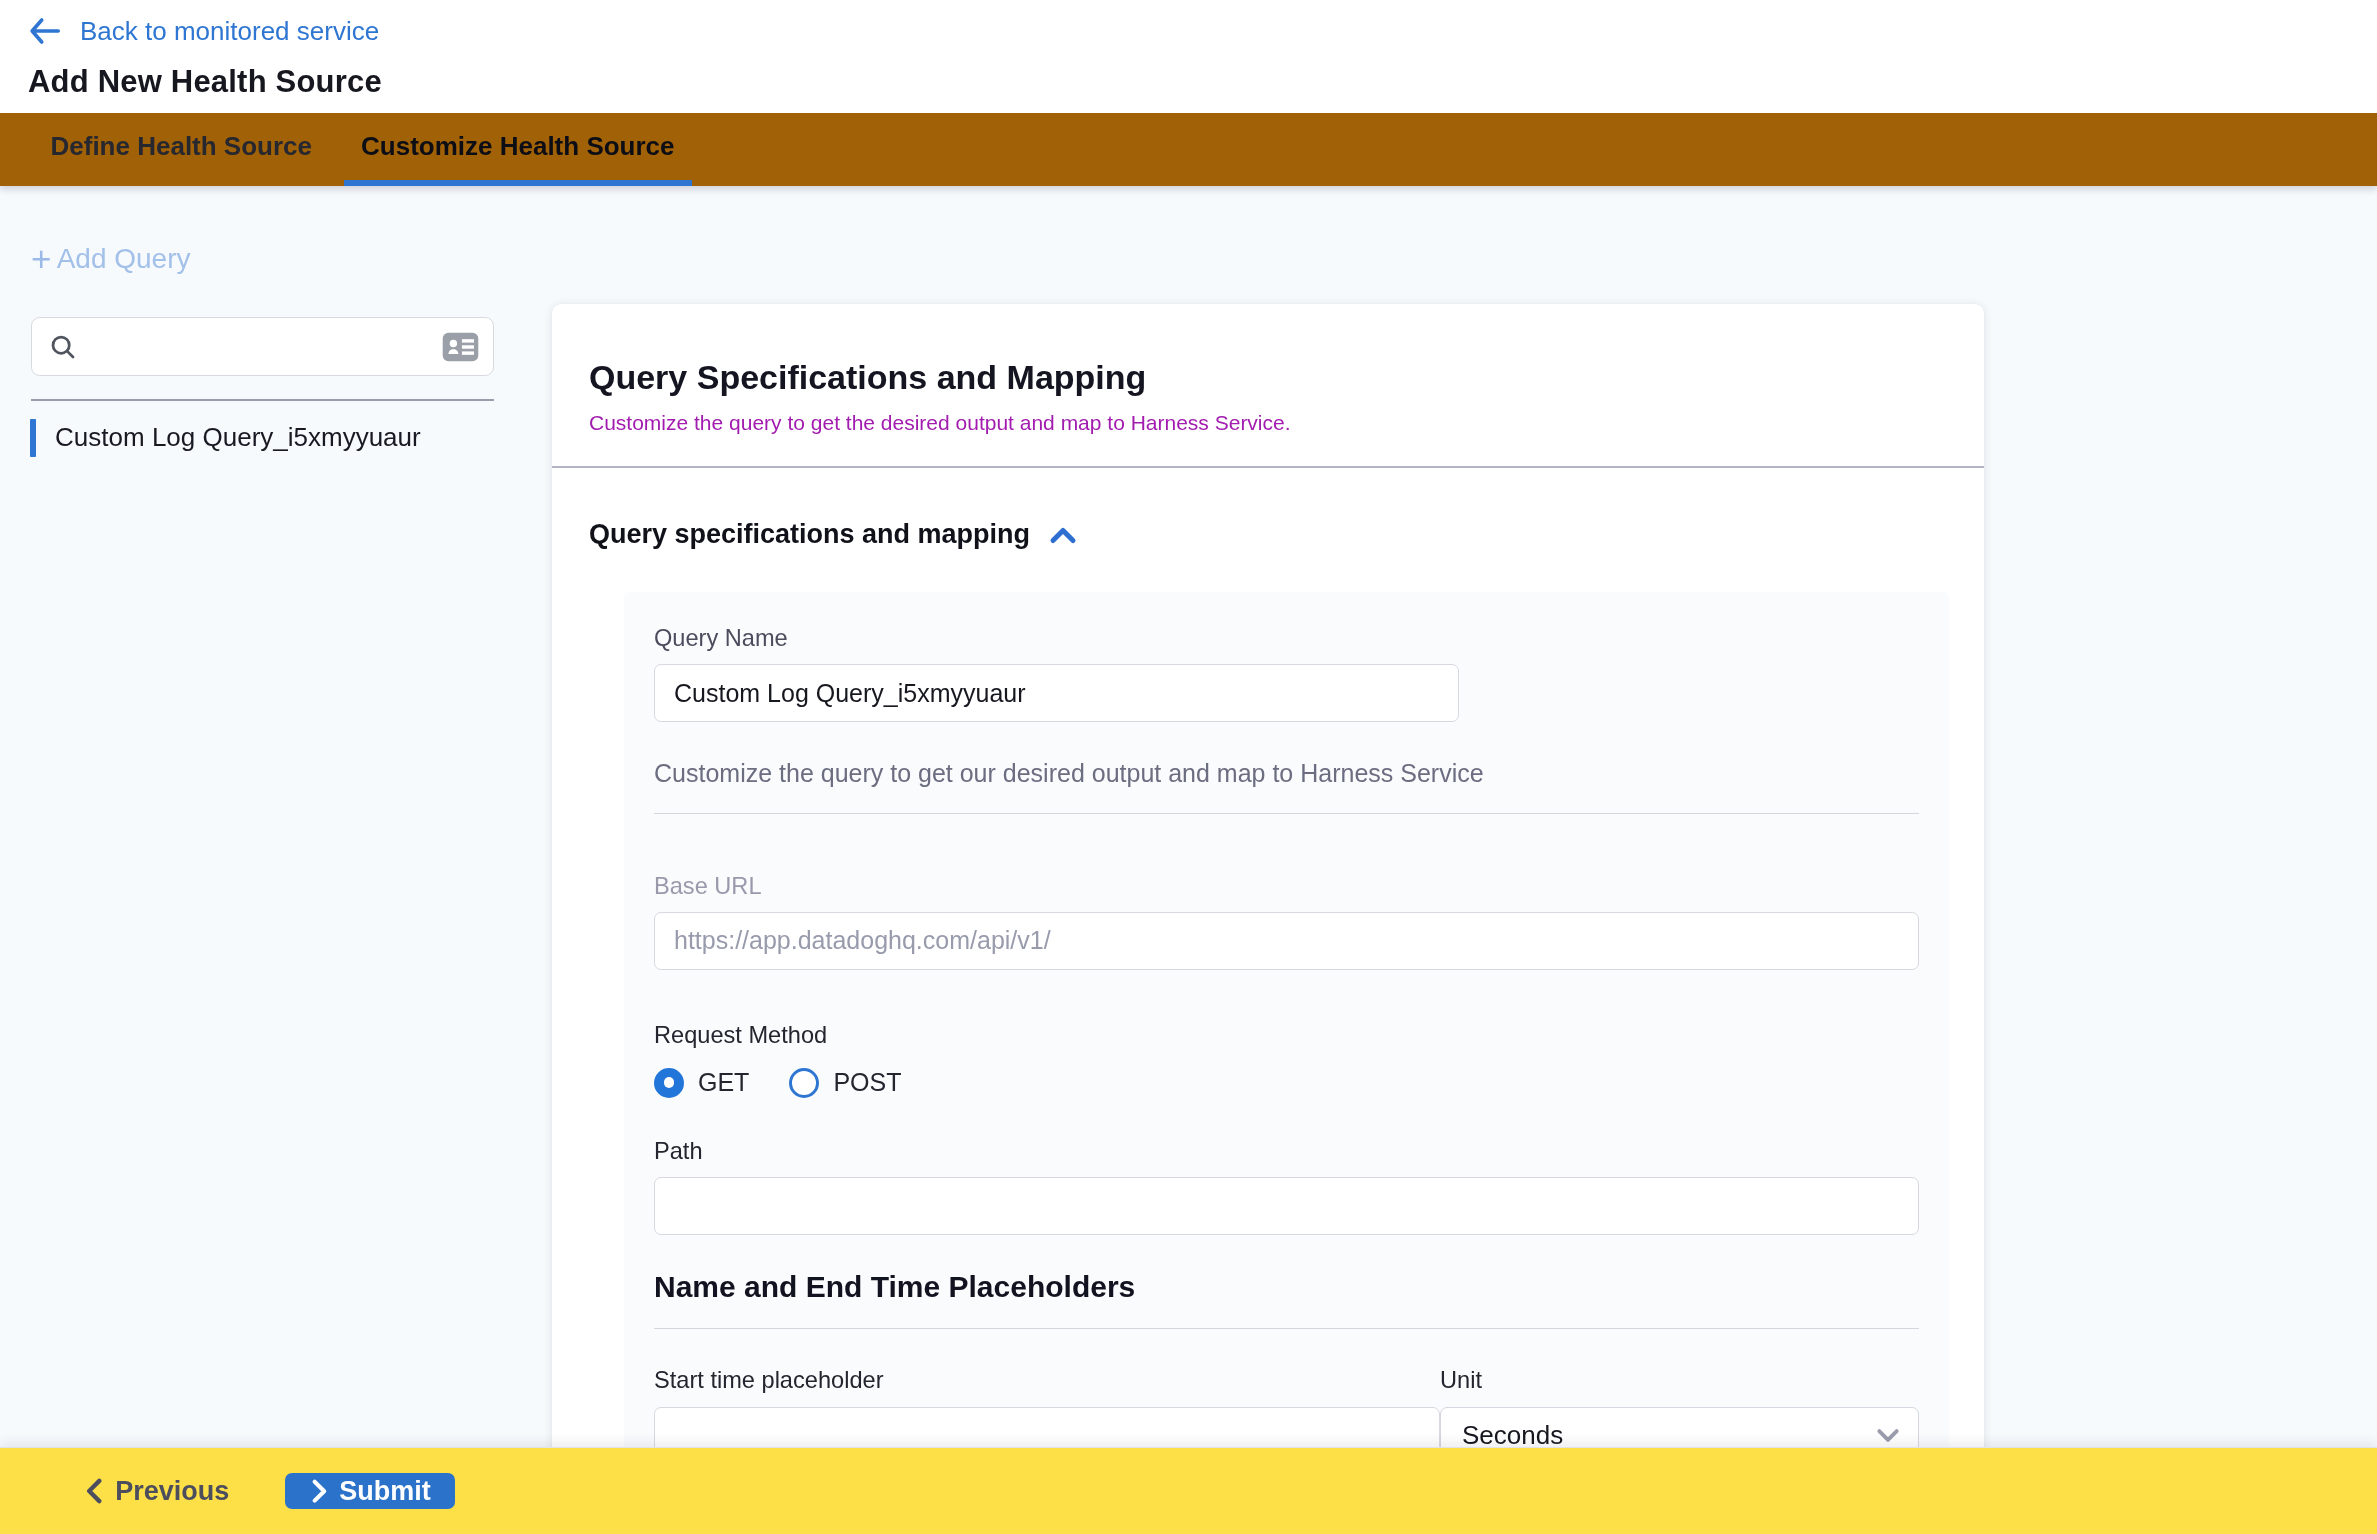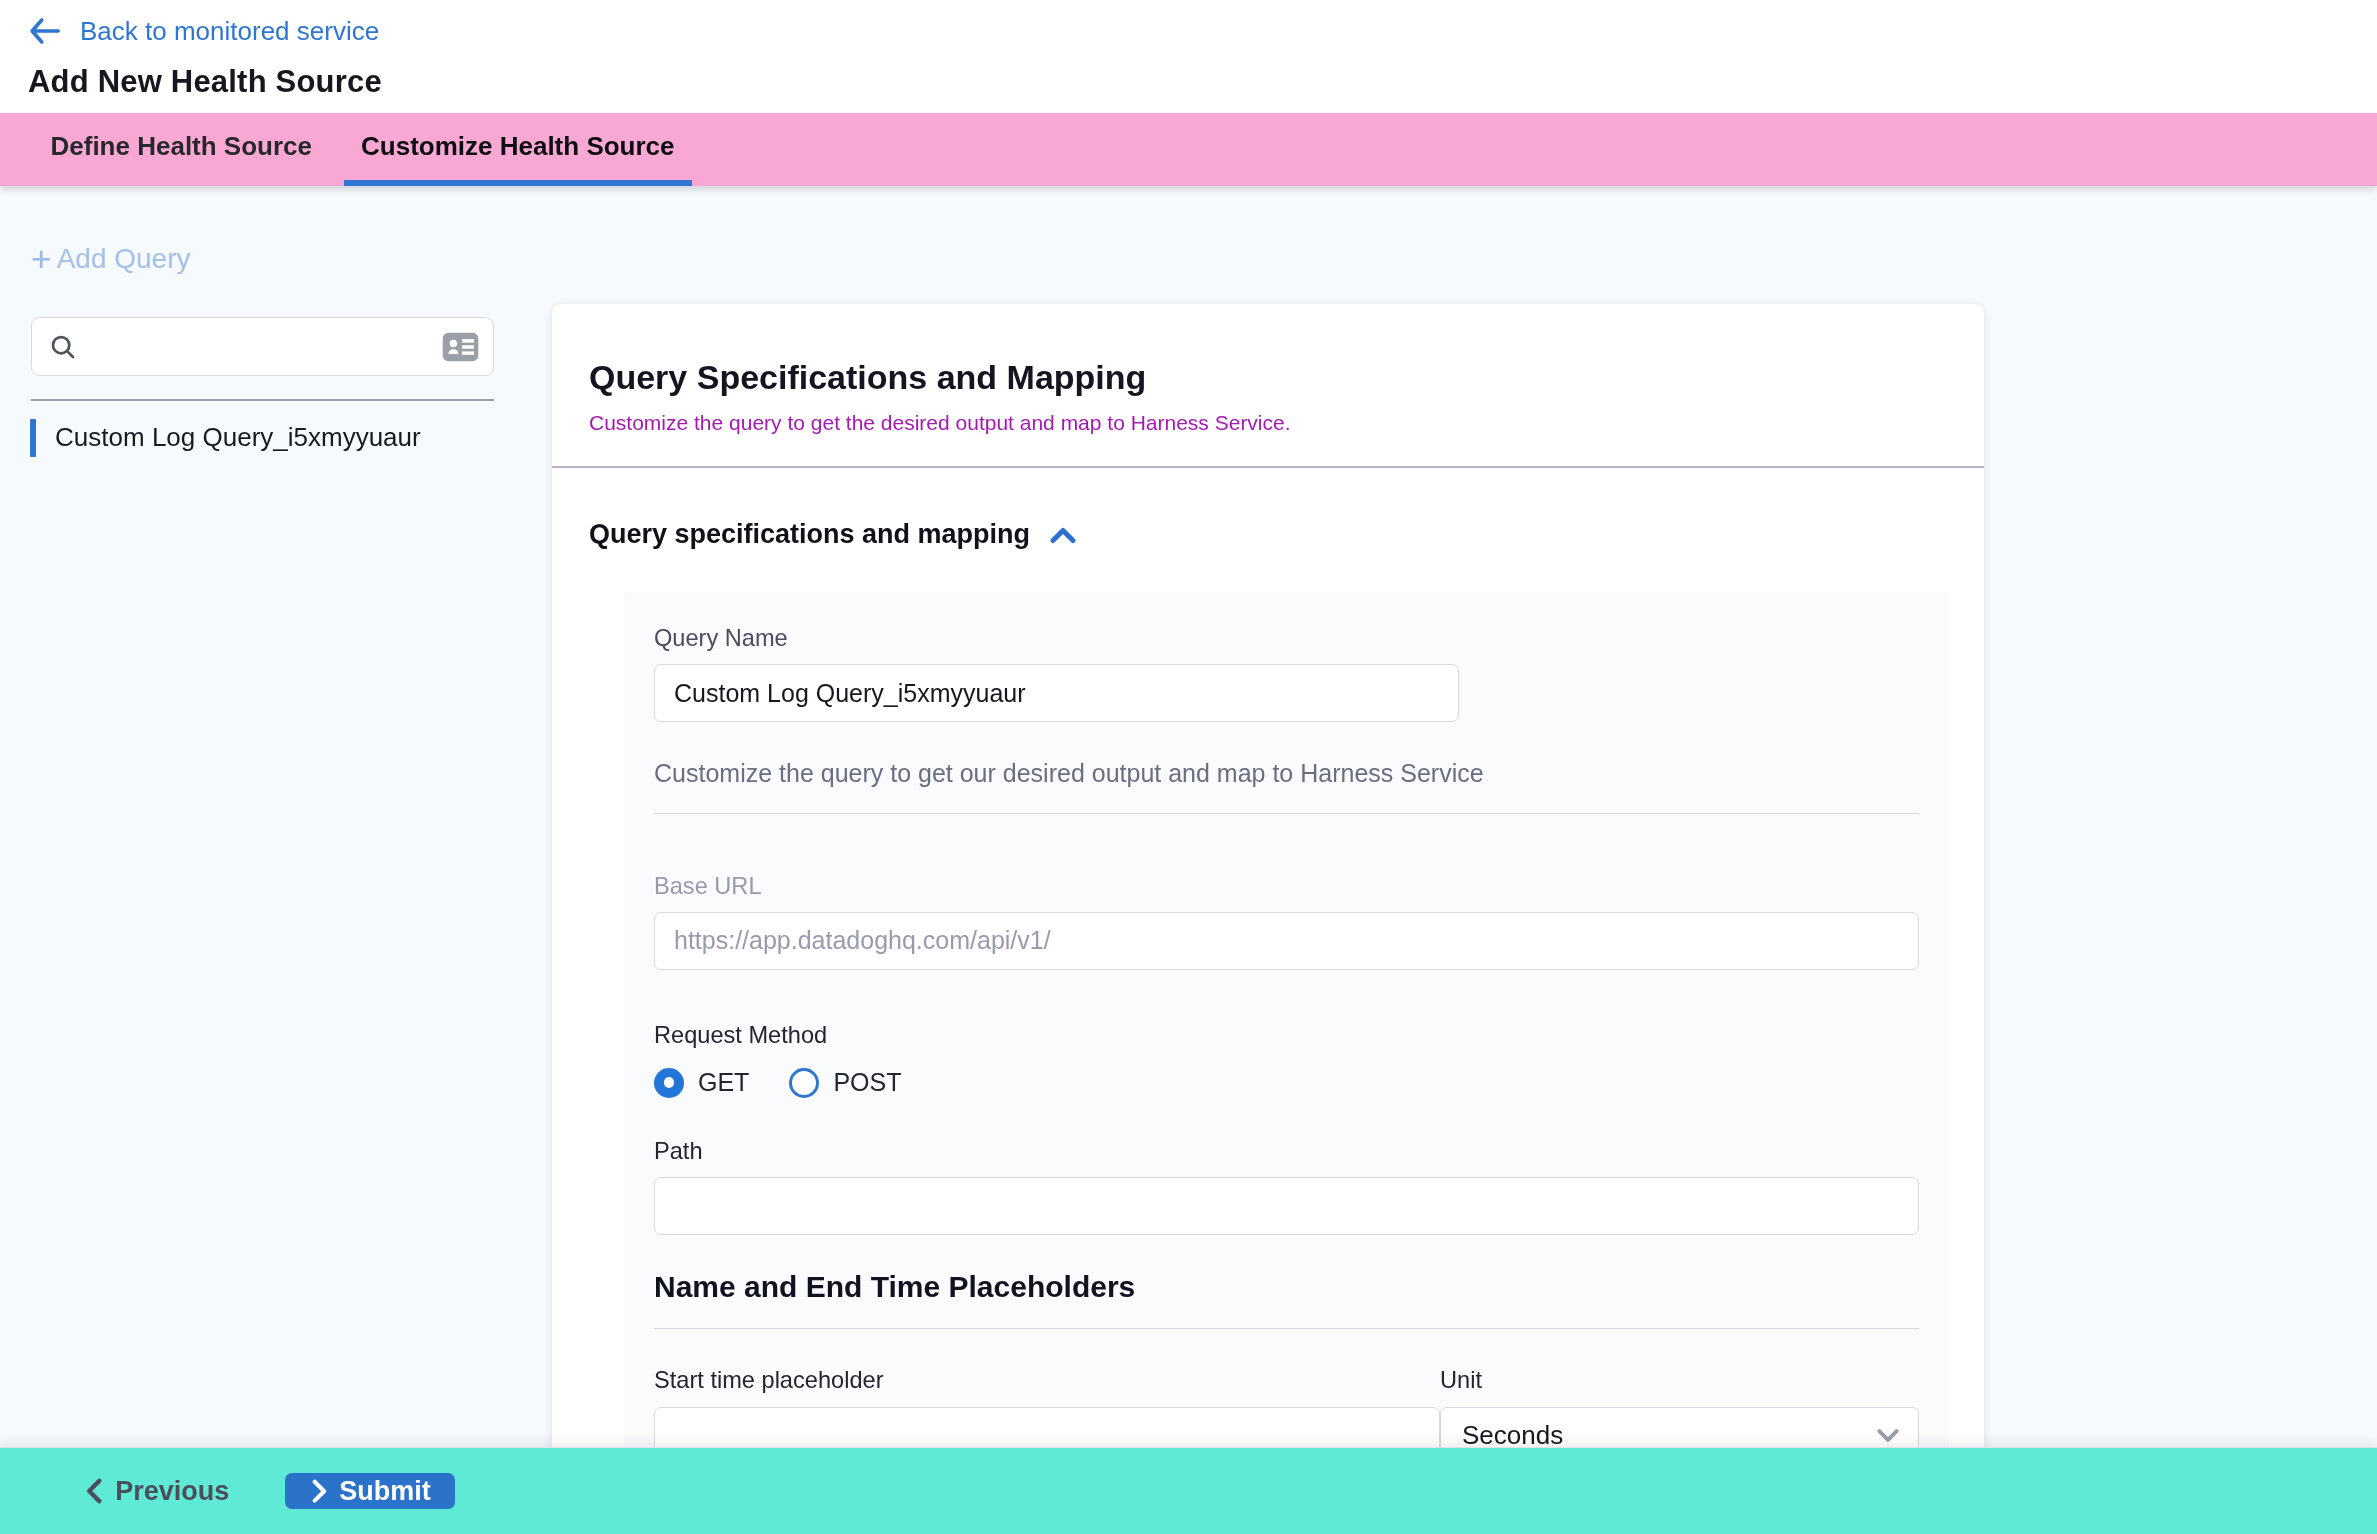--- a/index.html
+++ b/index.html
@@ -15,21 +15,21 @@
     position:absolute; top:0; left:0; right:0; height:113px;
     background:#ffffff; padding:15.7px 0 0 28px; z-index:30;
   }
   .back-link { display:flex; align-items:center; gap:19px; color:#2e76d2; cursor:pointer; width:max-content; }
   .back-link .lbl { font-size:26px; }
   .page-title { margin-top:17.5px; font-size:31px; font-weight:700; color:#16171f; letter-spacing:0.2px; }
 
   
   .tab-bar {
     position:absolute; top:113px; left:0; right:0; height:73px;
-    background:#f9a8d4; display:flex; align-items:stretch; padding-left:33px; gap:14px;
+    background:#a16207; display:flex; align-items:stretch; padding-left:33px; gap:14px;
     box-shadow:0 3.5px 7px rgba(40,41,61,.18); z-index:25;
   }
   .tab {
     display:flex; align-items:center; padding:0 17.5px; font-size:26px; font-weight:600;
     color:#26272f; border-bottom:6.1px solid transparent; cursor:pointer;
   }
   .tab.active { font-weight:700; color:#0d0e15; border-bottom-color:#2e76d2; }
 
   
   .sidebar { position:absolute; top:187px; left:0; width:550px; bottom:87px; }
@@ -96,21 +96,21 @@
   .col1 { width:786px; }
   .col2 { flex:1; }
   .select-box {
     height:58px; background:#fff; border:1.7px solid #d5d6e0; border-radius:7px;
     display:flex; align-items:center; justify-content:space-between; padding:0 17.5px 0 21px; cursor:pointer;
   }
   .select-value { font-size:26px; color:#17181f; }
 
   
   .footer {
-    position:absolute; bottom:0; left:0; right:0; height:87px; background:#5eead4;
+    position:absolute; bottom:0; left:0; right:0; height:87px; background:#fde047;
     border-top:1.7px solid #e2e3e8; box-shadow:0 -5.2px 10.5px rgba(40,41,61,.08);
     display:flex; align-items:center; padding-left:84px; gap:56px; z-index:40;
   }
   .prev-btn { display:flex; align-items:center; gap:12.2px; cursor:pointer; color:#4c4e5e; }
   .prev-btn .lbl { font-size:27px; font-weight:600; }
   .submit-btn {
     background:#2b72ca; color:#fff; border:none; border-radius:7px; height:36px;
     display:flex; align-items:center; gap:12.2px; padding:0 24.4px; cursor:pointer;
   }
   .submit-btn .lbl { font-size:27px; font-weight:600; color:#fff; }

